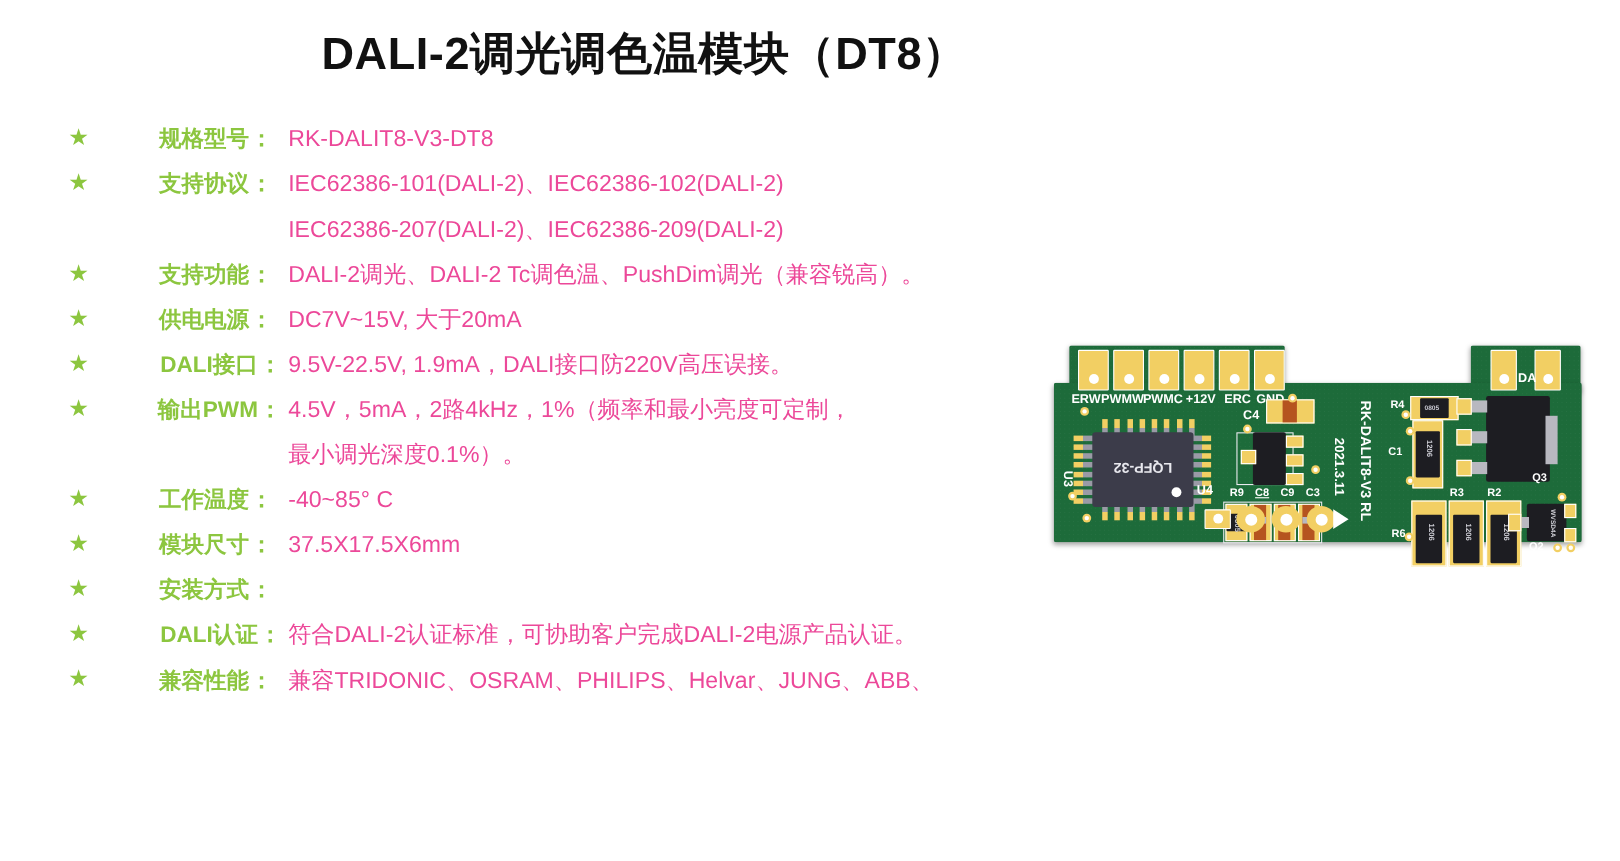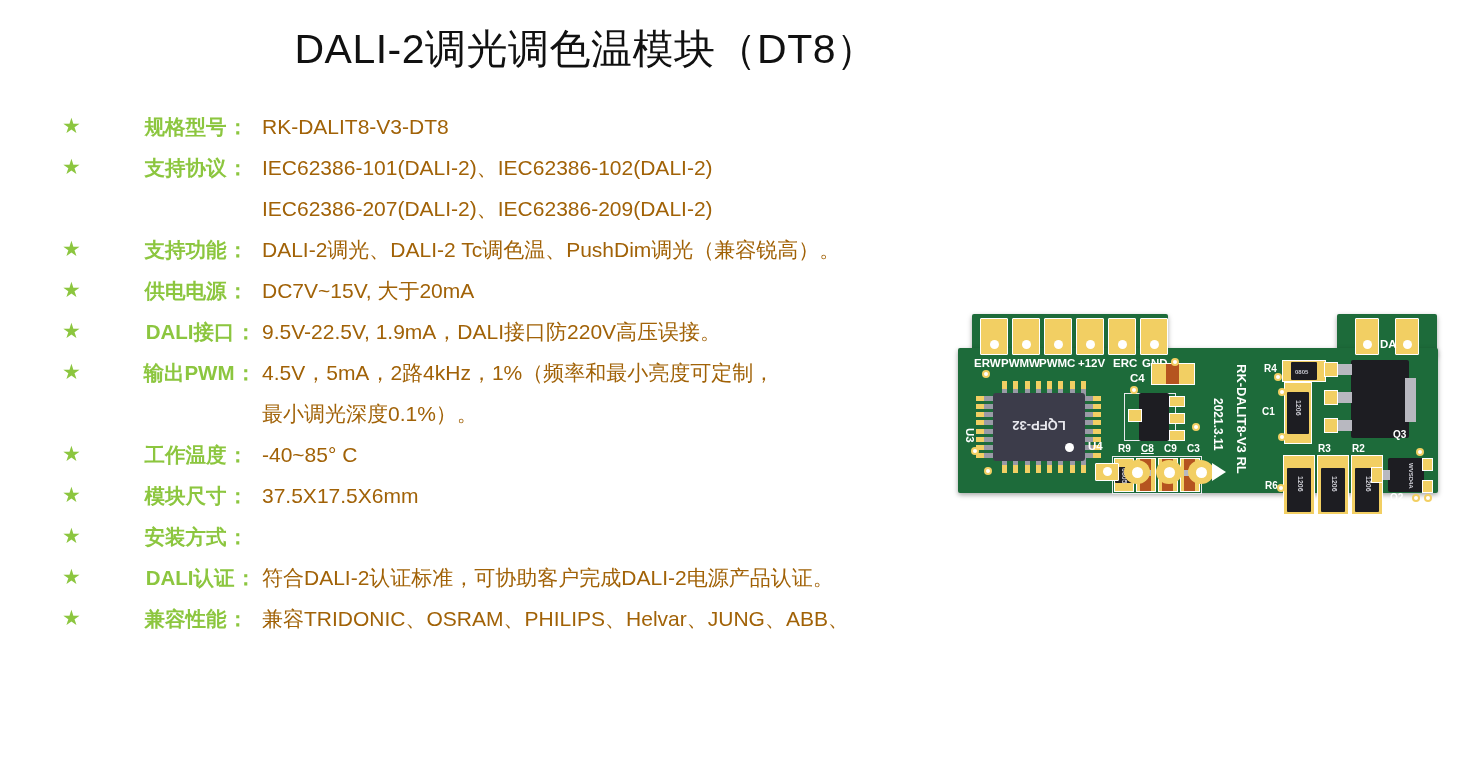--- a/index.html
+++ b/index.html
@@ -17,21 +17,21 @@
   }
 
   
   #page-title {
     position: absolute;
     top: 22px;
     left: 0;
     width: 1172px;
     text-align: center;
     font-size: 41px;
-    font-weight: normal;
+    font-weight: bold;
     letter-spacing: 0.5px;
     color: #111111;
     white-space: nowrap;
   }
 
   
   #spec-list {
     position: absolute;
     top: 112px;
     left: 62px;
@@ -67,21 +67,21 @@
     white-space: nowrap;
     padding-right: 0px;
   }
   .label-cell .colon { margin-left: 1px; }
 
   .value-cell {
     flex: 1 1 auto;
     padding-left: 14px;
     font-size: 21px;
     line-height: 29px;
-    color: #a16207;
+    color: #ec4899;
     white-space: nowrap;
   }
   
   .spec-row.tight .label-cell { width: 160px; flex: 0 0 160px; }
   .spec-row.tight .value-cell { padding-left: 6px; }
 
   .cont-row { min-height: 41px; }
   .cont-row .value-cell { padding-left: 14px; }
 
   

